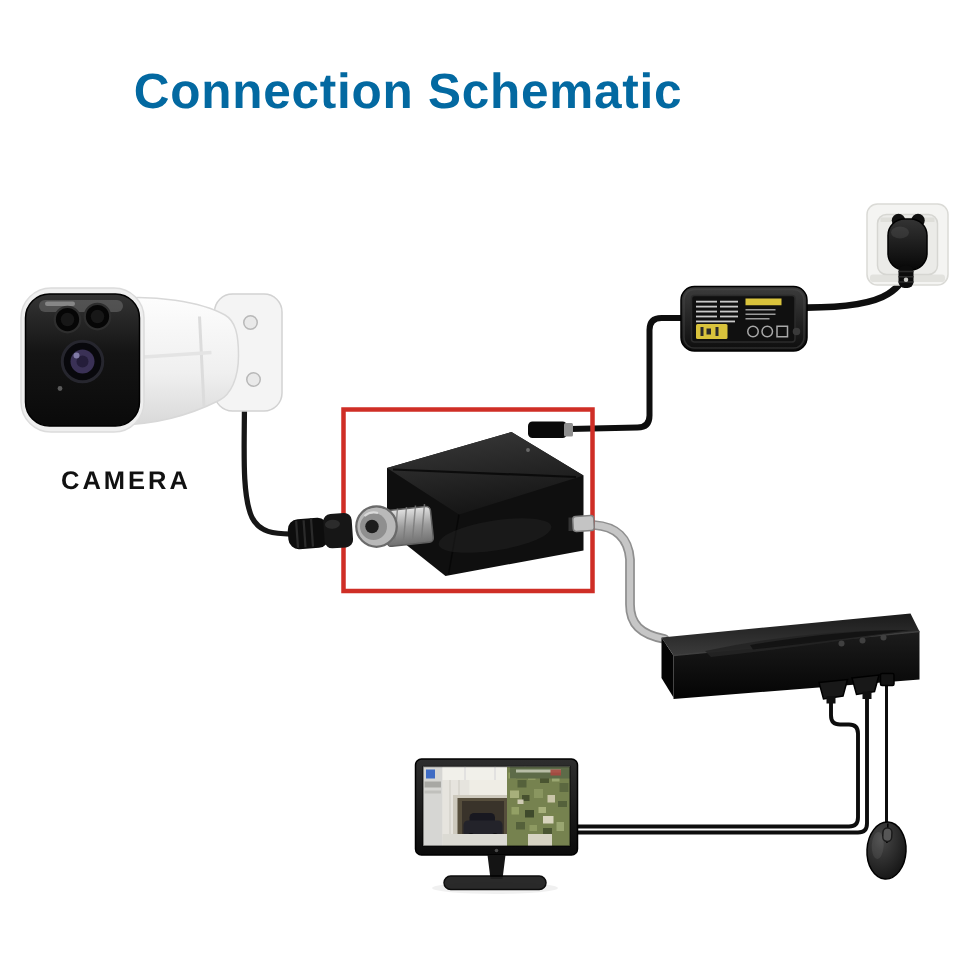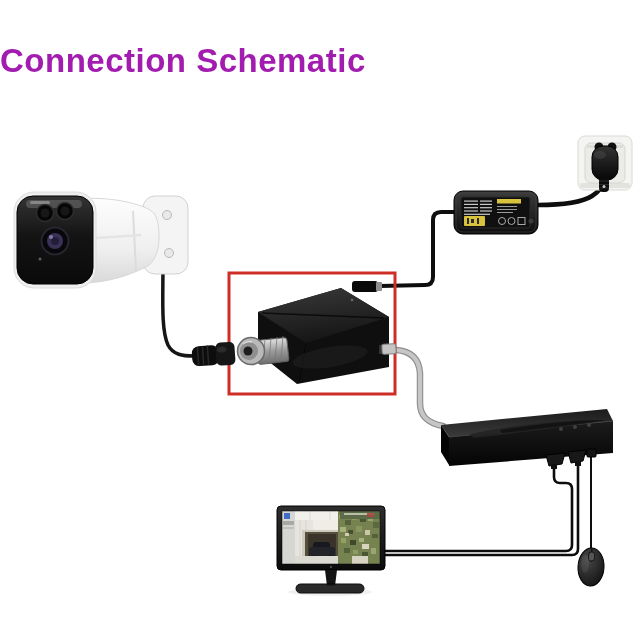--- a/index.html
+++ b/index.html
@@ -1,22 +1,22 @@
 <!DOCTYPE html>
 <html><head>
 <meta charset="utf-8">
 <style>
   html,body{margin:0;padding:0;background:#ffffff;}
   .stage{
     position:relative;width:640px;height:640px;background:#ffffff;overflow:hidden;
     font-family:"Liberation Sans", sans-serif;
   }
   .title{
-    position:absolute;top:42px;left:0;width:544px;text-align:left;
-    font-size:33px;font-weight:700;color:#a21caf;letter-spacing:0.5px;
+    position:absolute;top:42px;left:0;width:544px;text-align:center;
+    font-size:33px;font-weight:700;color:#0369a1;letter-spacing:0.5px;
   }
   .camera-label{
     position:absolute;left:10px;top:291px;width:148px;text-align:center;
     font-weight:700;color:#111;font-size:17px;line-height:20px;
   }
   .camera-label .l2{letter-spacing:2px;}
   svg{position:absolute;top:0;left:0;}
 </style>
 </head>
 <body>
@@ -283,15 +283,16 @@
     <g transform="rotate(3 591 567)">
       <ellipse cx="591" cy="567" rx="13" ry="19" fill="url(#gMouse)" stroke="#000"></ellipse>
       <path d="M591,549 L591,562" stroke="#000" stroke-width="1"></path>
       <rect x="588" y="552" width="6" height="9" rx="3" fill="#565656" stroke="#1a1a1a"></rect>
       <ellipse cx="585" cy="564" rx="4" ry="9" fill="#ffffff" opacity="0.07"></ellipse>
     </g>
   </svg>
 
   <div class="camera-label">
     <br>
+    <span class="l2">CAMERA</span>
   </div>
 
 </div>
 
 </body></html>

